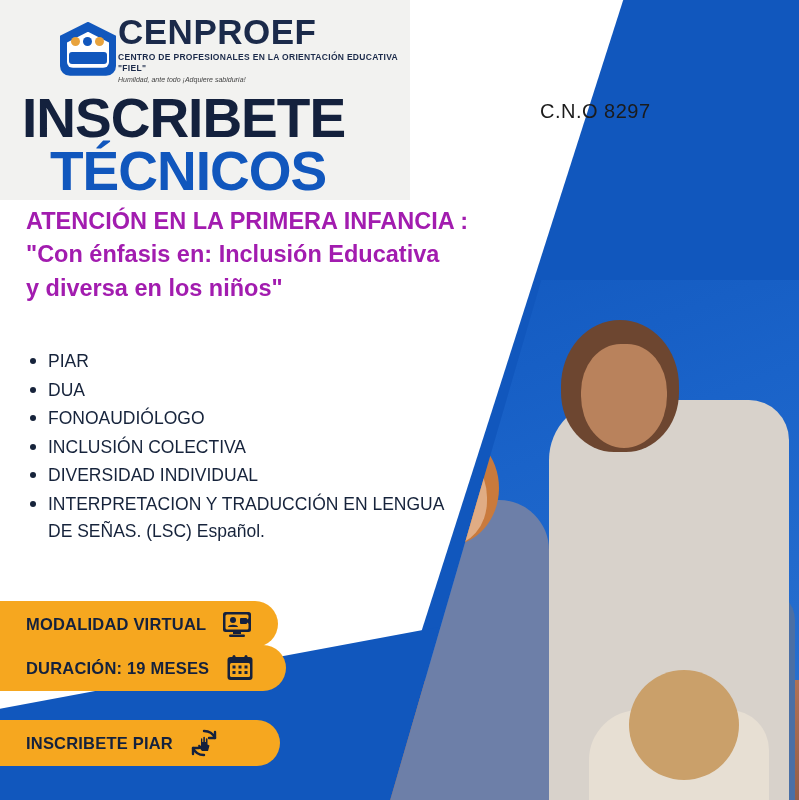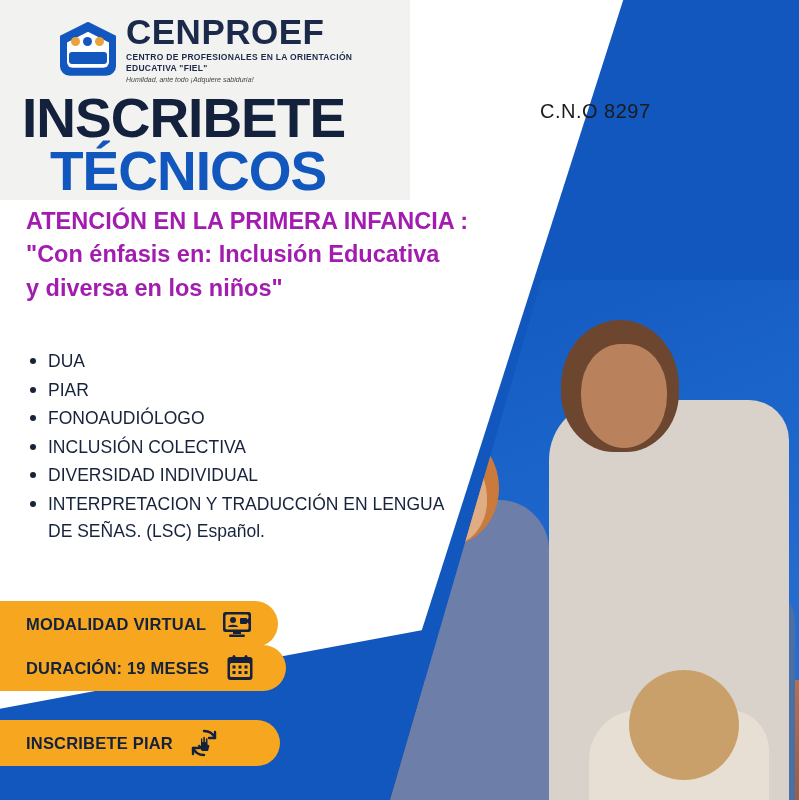--- a/index.html
+++ b/index.html
@@ -96,21 +96,21 @@
     left: 0;
     top: 0;
     width: 410px;
     height: 200px;
     background: #f2f2f0;
     z-index: 5;
   }
   .logo-row {
     display: flex;
     align-items: center;
-    gap: 8px;
+    gap: 0;
     padding: 14px 8px 0 58px;
   }
   .logo-mark {
     width: 60px;
     height: 58px;
     position: relative;
     flex: 0 0 auto;
   }
   .logo-mark .house {
     position: absolute;
@@ -330,22 +330,22 @@
 
   <div class="cno">C.N.O 8297</div>
 
   <div class="heading">
     <div>ATENCIÓN EN LA PRIMERA INFANCIA  :</div>
     <div>"Con énfasis en: Inclusión Educativa</div>
     <div>y diversa en los niños"</div>
   </div>
 
   <ul class="bullets">
+    <li>PIAR</li>
     <li>DUA</li>
-    <li>PIAR</li>
     <li>FONOAUDIÓLOGO</li>
     <li>INCLUSIÓN COLECTIVA</li>
     <li> DIVERSIDAD INDIVIDUAL</li>
     <li>INTERPRETACION Y TRADUCCIÓN EN LENGUA DE SEÑAS. (LSC) Español.</li>
   </ul>
 
   <div class="pill pill-1">
     <span class="label">MODALIDAD VIRTUAL</span>
     <span class="ico">
       <svg width="30" height="28" viewBox="0 0 30 28">

